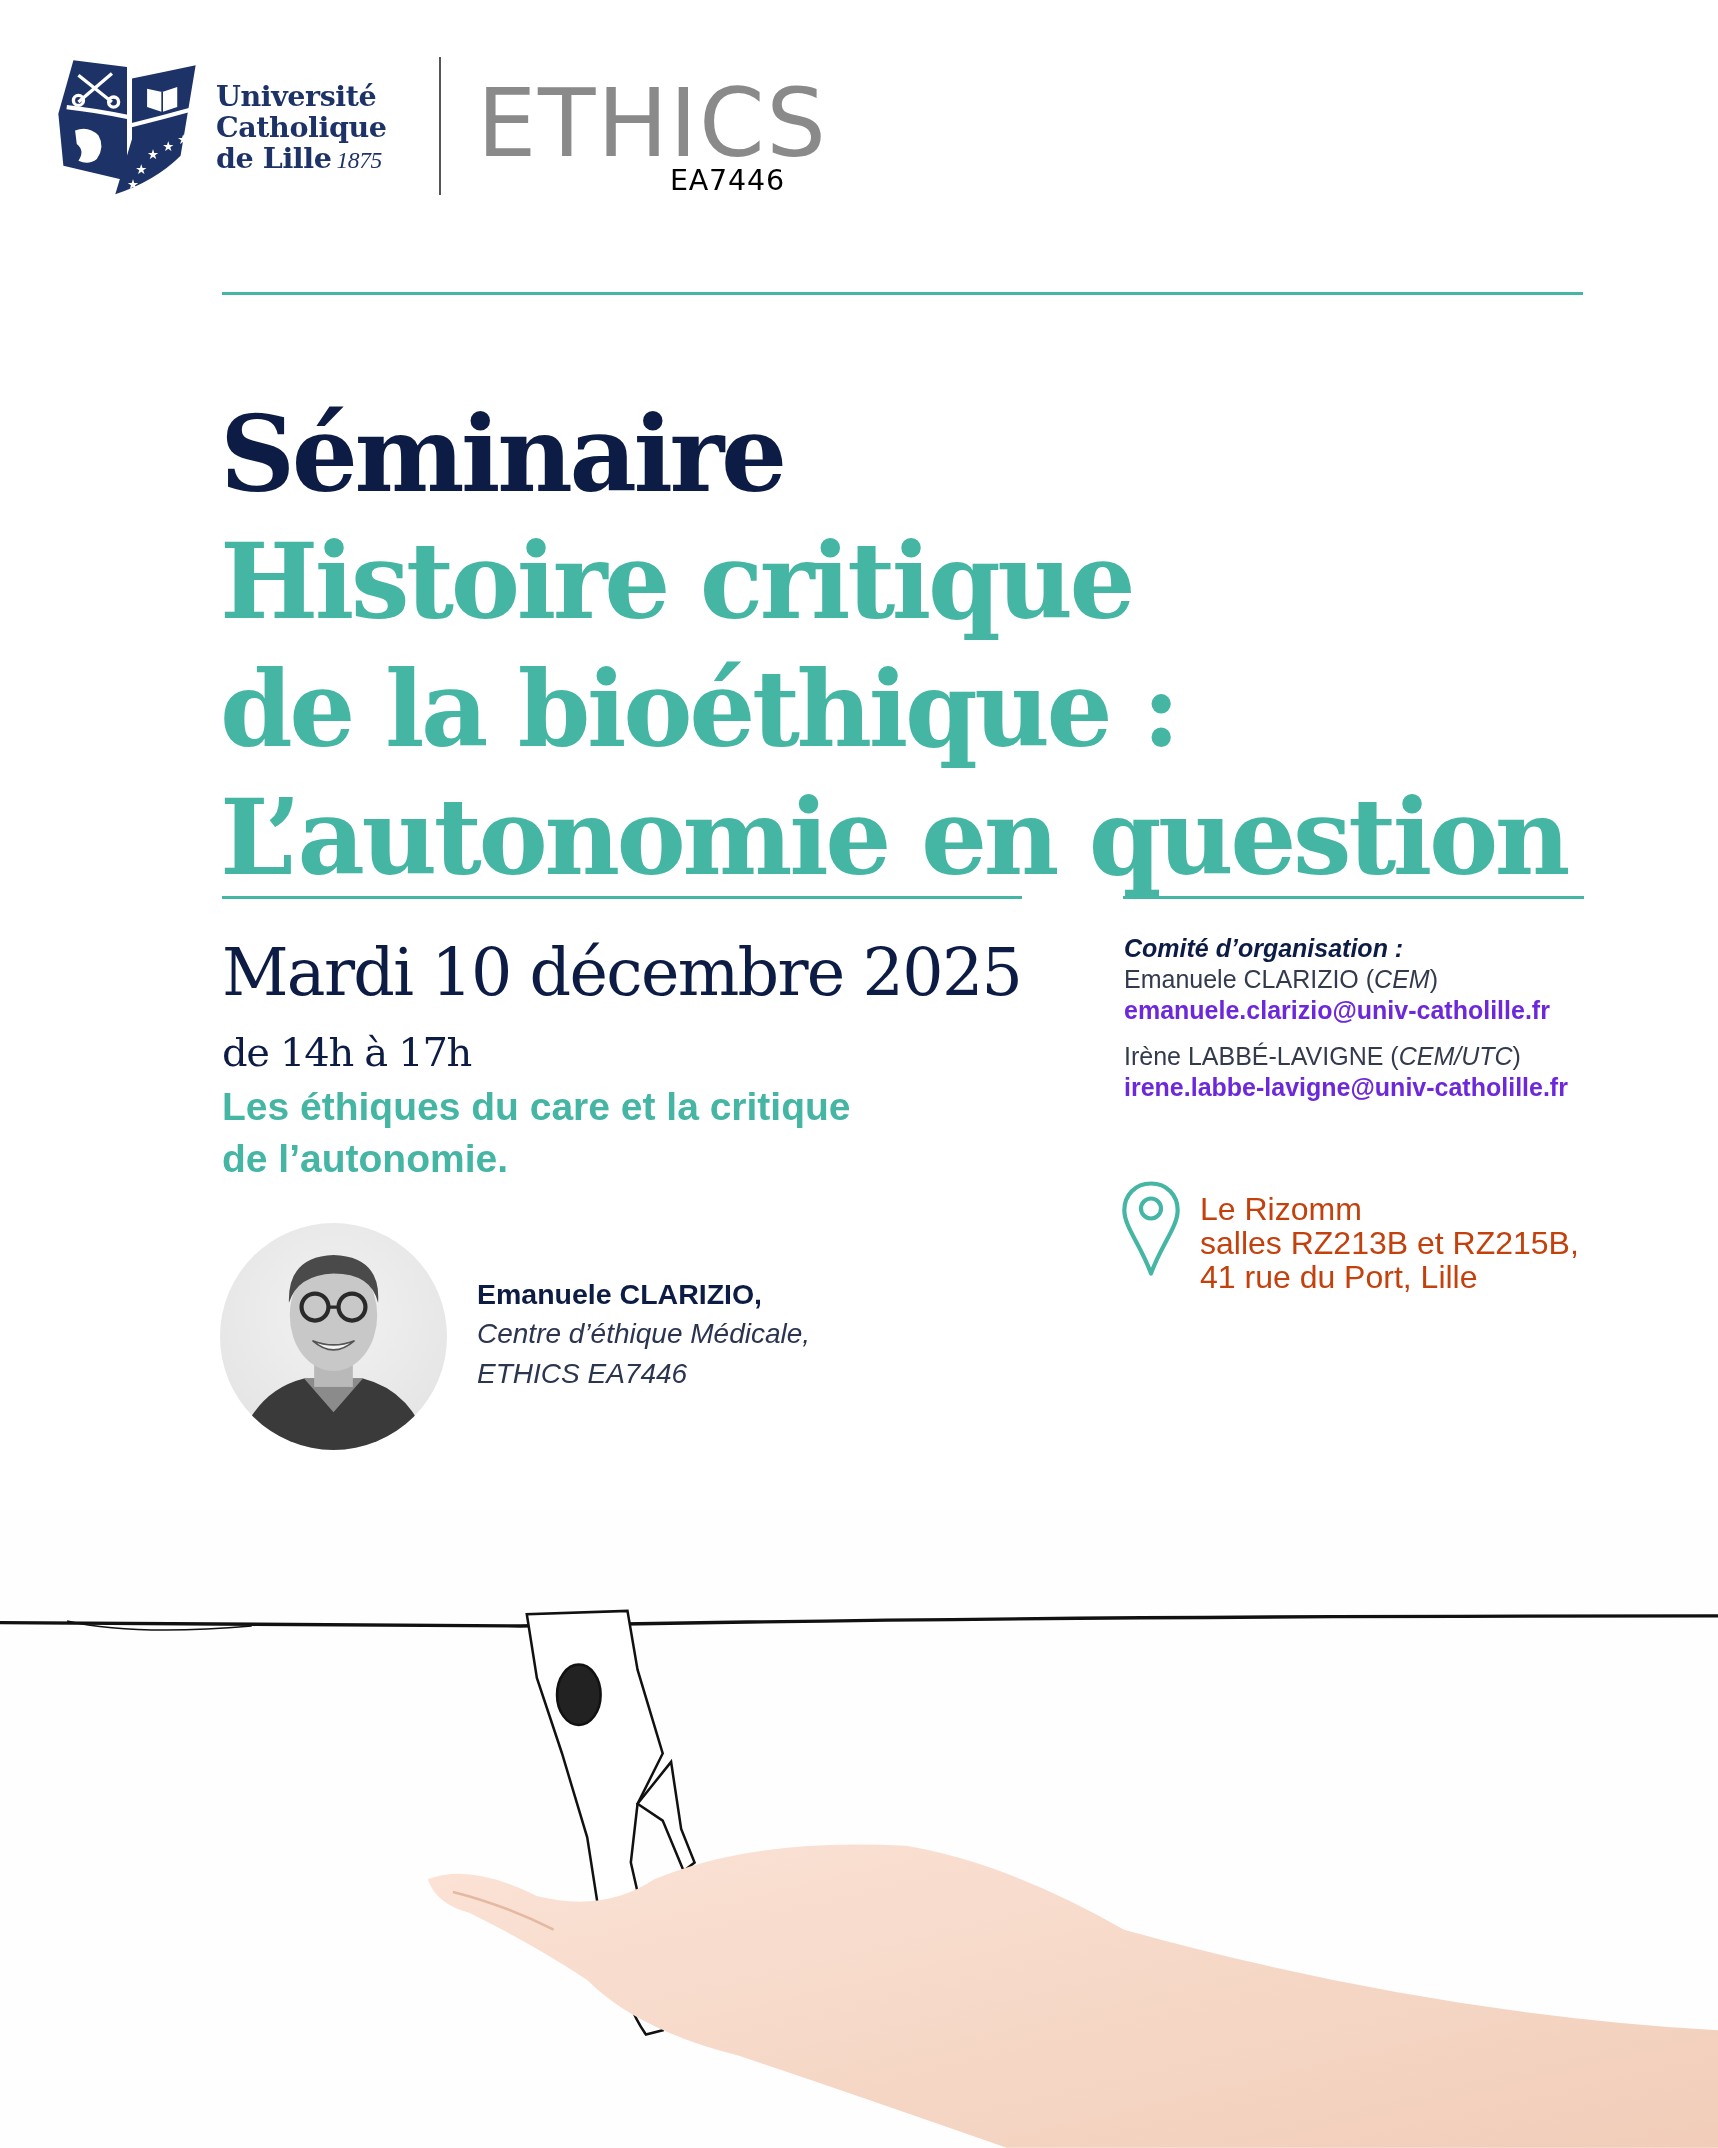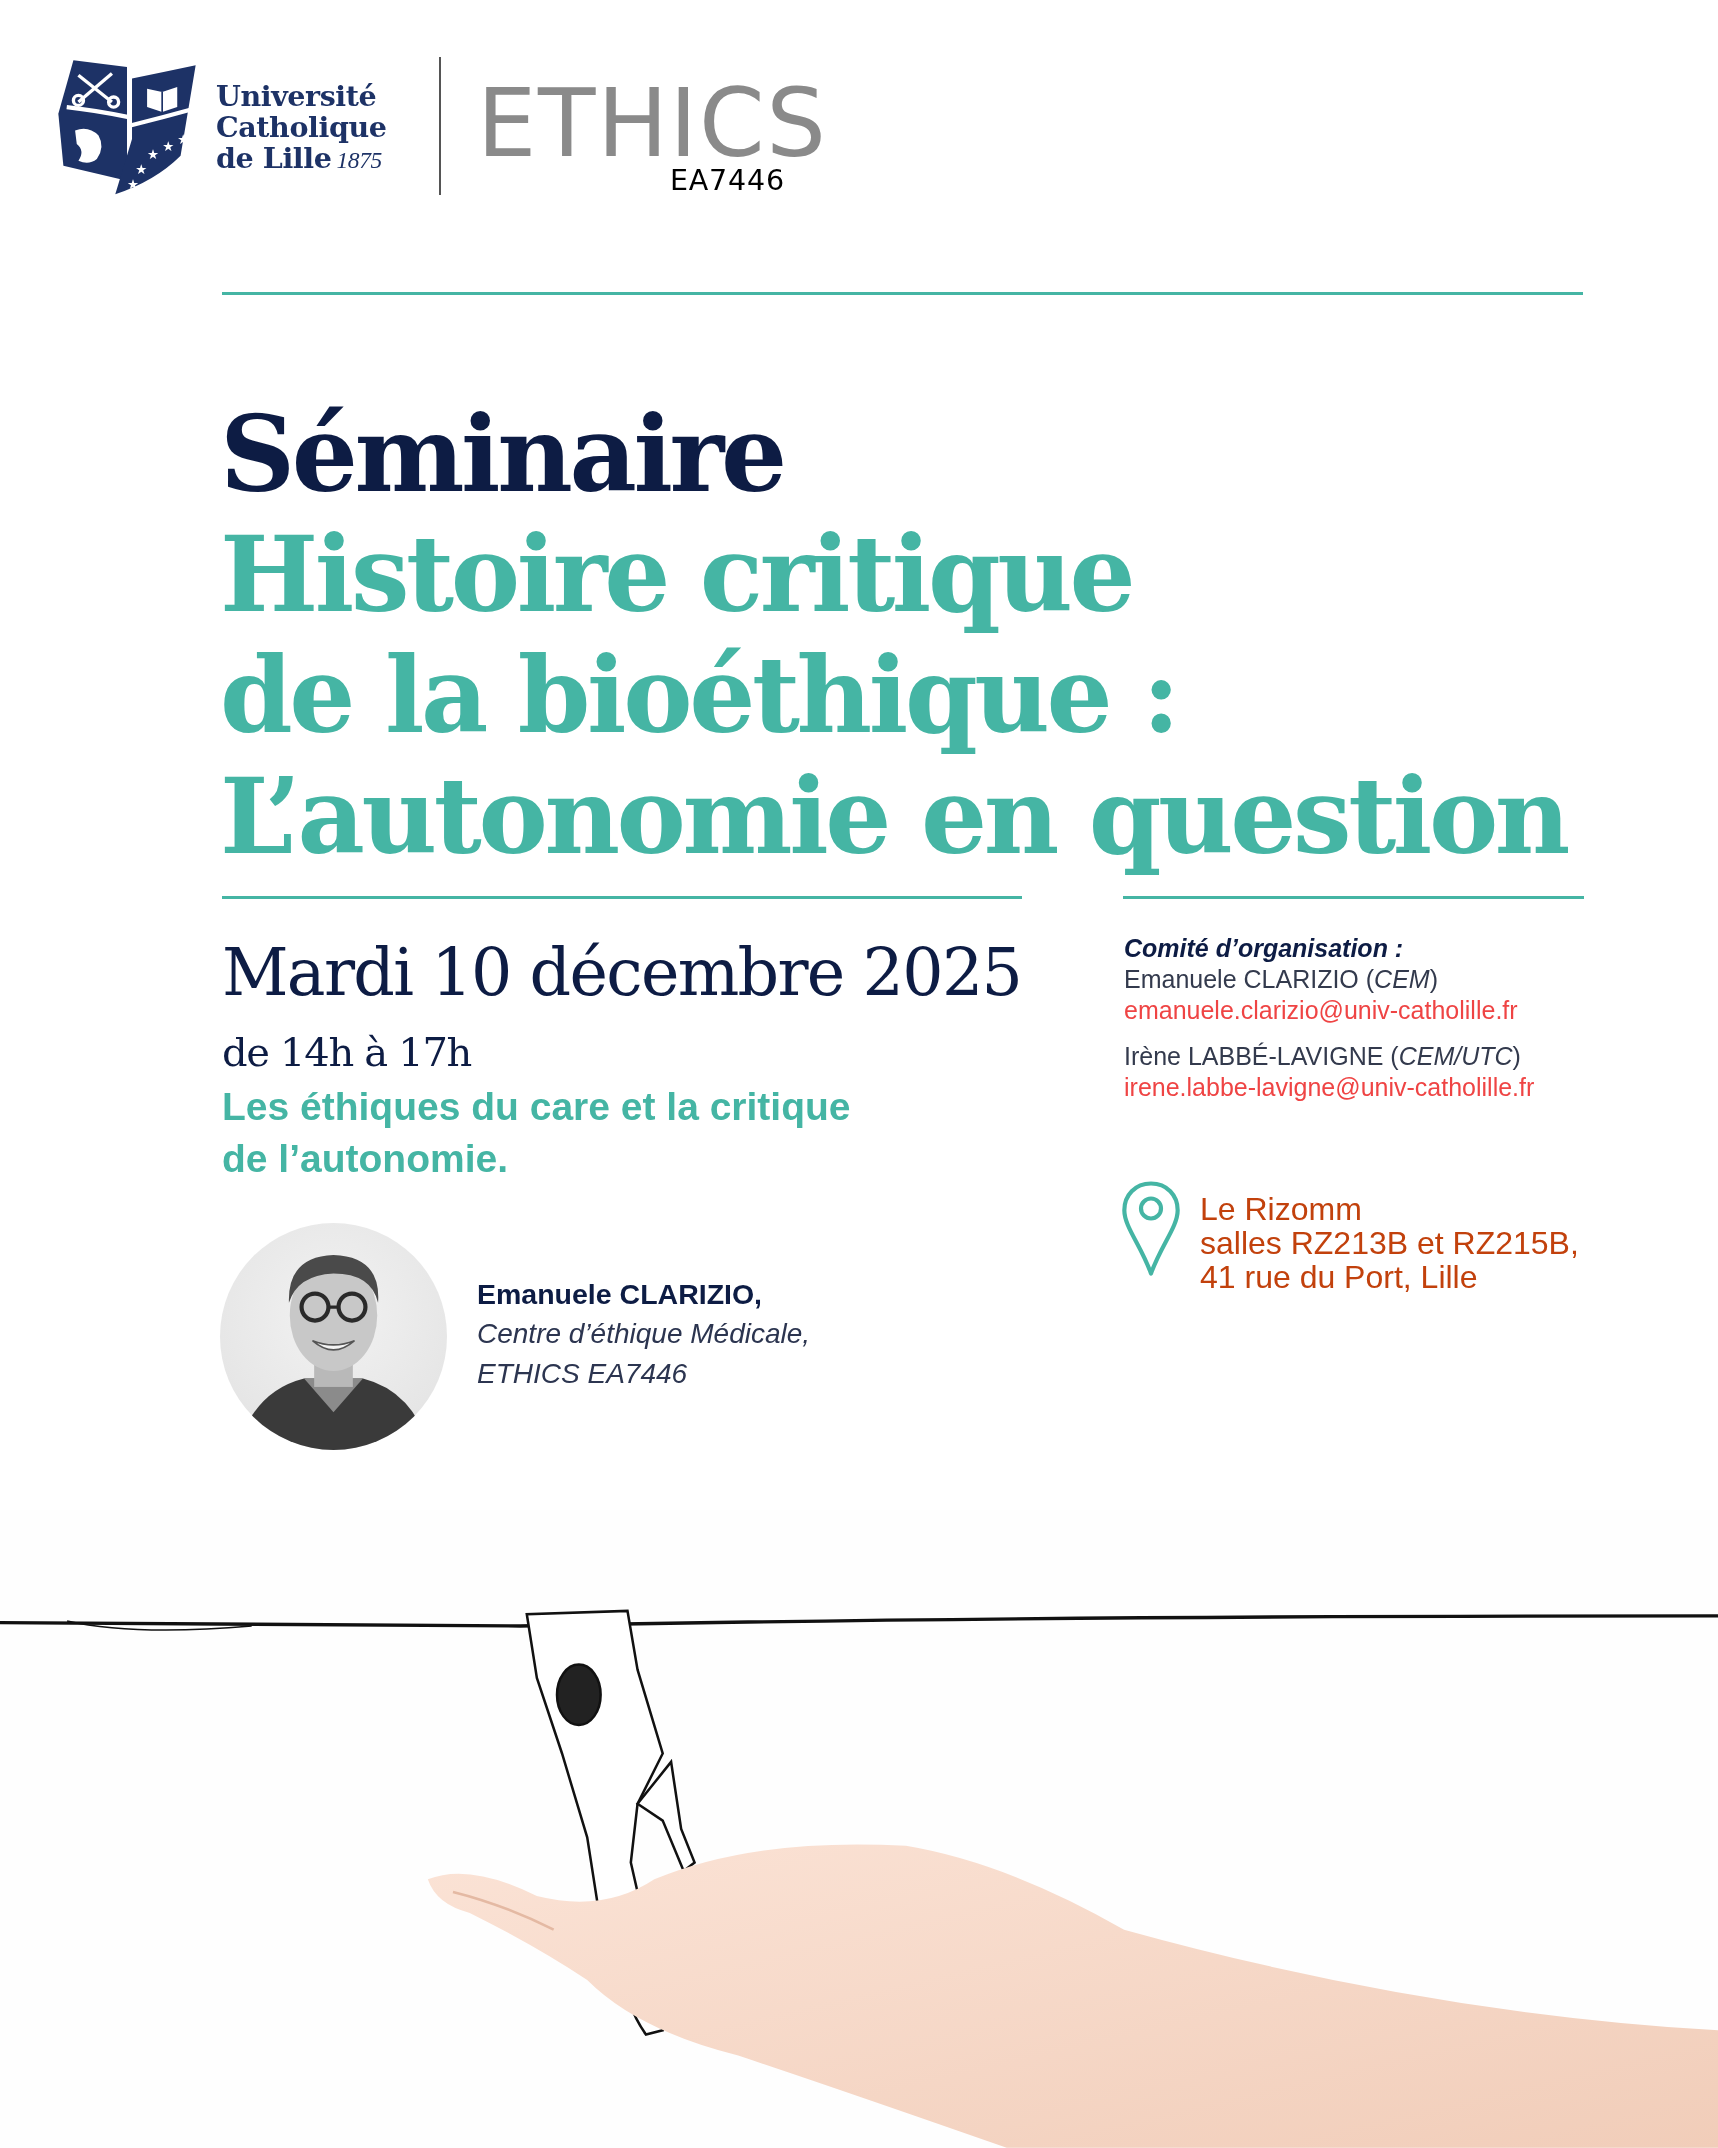--- a/index.html
+++ b/index.html
@@ -21,32 +21,32 @@
 
   
   .rule { height: 3.4px; background: #45b5a4; }
   .rule-top { left: 222px; top: 292px; width: 1361px; }
   .rule-left { left: 222px; top: 896px; width: 800px; }
   .rule-right { left: 1123px; top: 896px; width: 461px; }
 
   
   .title-block { left: 220px; top: 351px; font-family: "DejaVu Serif", serif; font-weight: bold; letter-spacing: -3.4px; }
   .title-kicker { font-size: 104px; line-height: 119px; color: #0d1c44; margin-top: 44px; }
-  .title-line { font-size: 104px; line-height: 121px; color: #45b5a4; white-space: nowrap; }
+  .title-line { font-size: 104px; line-height: 121px; color: #45b5a4; white-space: nowrap; margin-top: 7px; }
 
   
   .date { left: 222px; top: 931px; font-family: "DejaVu Serif", serif; font-size: 65px; line-height: 84px; color: #0d1c44; letter-spacing: -1.7px; }
   .time { left: 222px; top: 1025px; font-family: "DejaVu Serif", serif; font-size: 40px; line-height: 55px; color: #0d1c44; letter-spacing: -1.3px; }
   .subject { left: 222px; top: 1081px; font-family: "Liberation Sans", sans-serif; font-weight: bold; font-size: 39px; line-height: 52px; color: #45b5a4; }
 
   
   .committee { left: 1124px; top: 933px; font-family: "Liberation Sans", sans-serif; font-size: 25px; line-height: 31px; color: #0d1c44; }
   .committee .head { font-weight: bold; font-style: italic; }
   .committee .person { color: #333a4d; font-weight: normal; }
-  .committee .email { color: #ef4444; font-weight: 400; }
+  .committee .email { color: #6d28d9; font-weight: 700; }
   .committee .gap { height: 15px; }
   .committee em { font-style: italic; }
 
   
   .pin { left: 1121px; top: 1180px; width: 60px; height: 97px; }
   .location { left: 1200px; top: 1192px; font-family: "Liberation Sans", sans-serif; font-size: 32px; line-height: 34px; color: #c2410c; }
 
   
   .photo { left: 220px; top: 1223px; width: 227px; height: 227px; border-radius: 50%; overflow: hidden; background: radial-gradient(circle at 50% 40%, #f2f2f2 0%, #e6e6e6 70%, #dcdcdc 100%); }
   .speaker { left: 477px; top: 1274px; font-family: "Liberation Sans", sans-serif; color: #0d1c44; font-size: 28px; line-height: 40px; }

